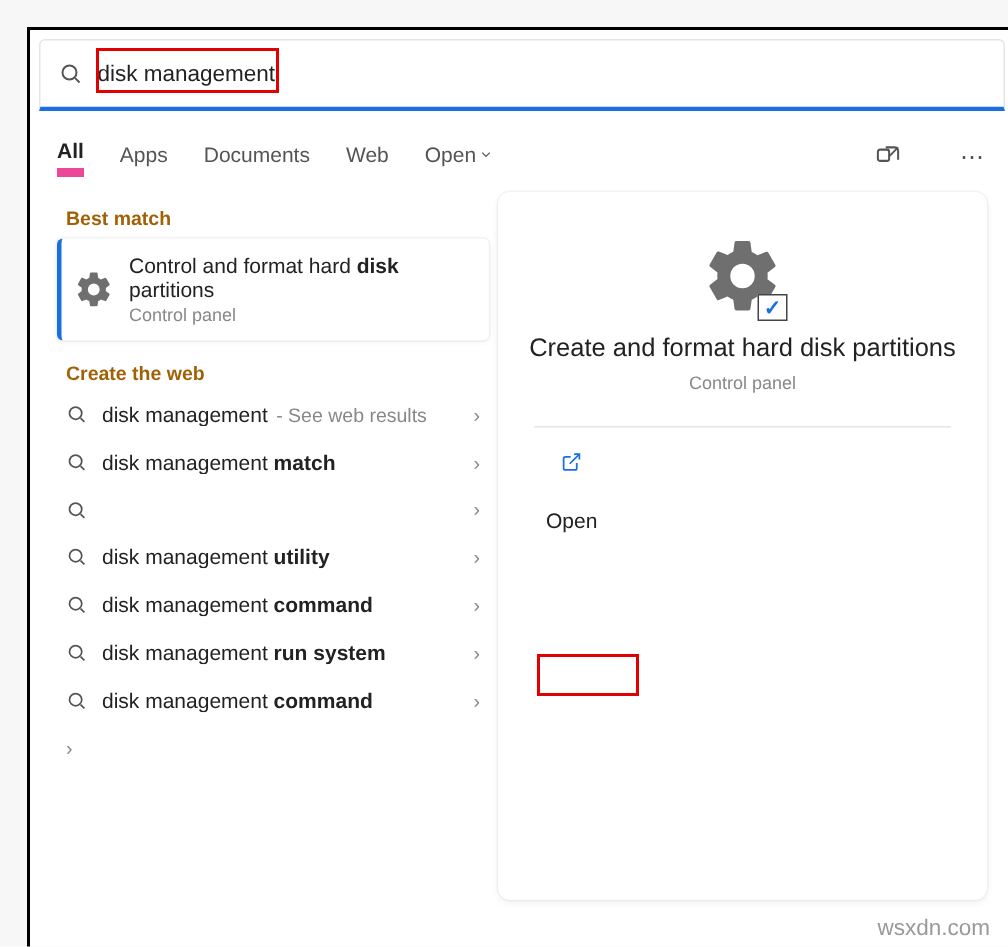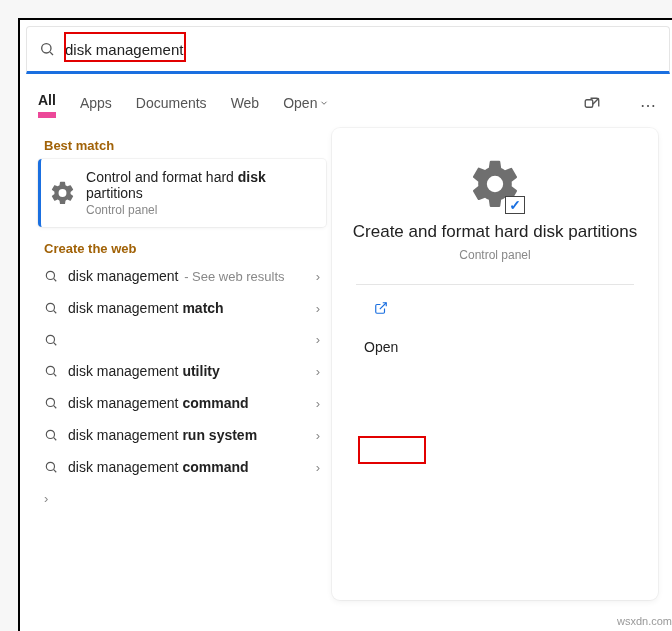--- a/index.html
+++ b/index.html
@@ -63,21 +63,21 @@
     .detail-sub { text-align: center; font-size: 12px; color: #888; margin-top: 6px;}
     .detail-divider { height:1px; background:#e5e5e5; margin: 22px 24px 0 24px;}
     .open-row {
       display: flex; align-items: center; gap: 24px;
       margin: 10px 24px; padding: 6px 8px; font-size: 14px; color:#222; cursor:pointer;
       width: fit-content;
       flex-direction: column;
     }
     .open-icon { width: 14px; height: 14px; color: #1a6fe0; }
     .hi-open { position: absolute; left: 338px; top: 416px; width: 68px; height: 28px; border: 2.5px solid #e20000; pointer-events: none; }
-    .watermark { position:absolute; right:0; bottom:4px; font-size:11px; color:#999;}
+    .watermark { position:absolute; right:12px; bottom:4px; font-size:15px; color:#999;}
   </style>
 </head>
 <body>
 
 <div class="outer">
 
   <div class="search-bar">
     <svg class="search-icon-svg" viewBox="0 0 24 24" fill="none" stroke="currentColor" stroke-width="2">
       <circle cx="11" cy="11" r="7"></circle>
         <line x1="21" y1="21" x2="16.65" y2="16.65"></line>

